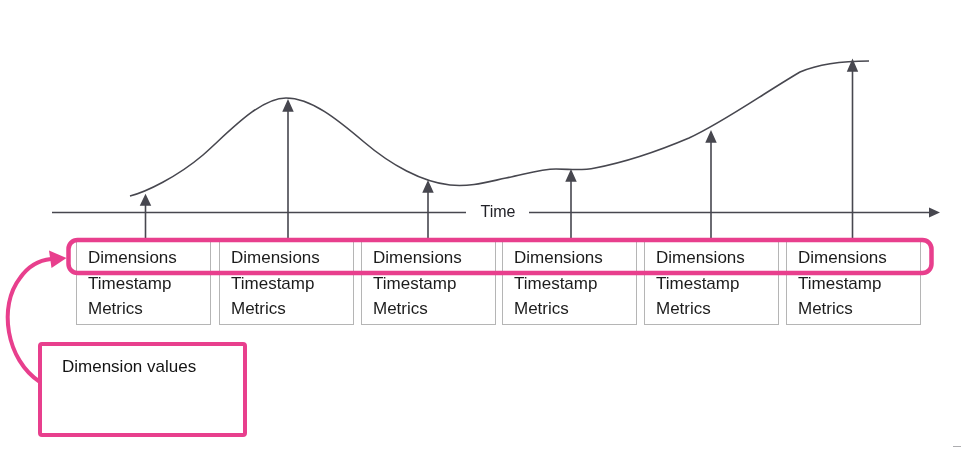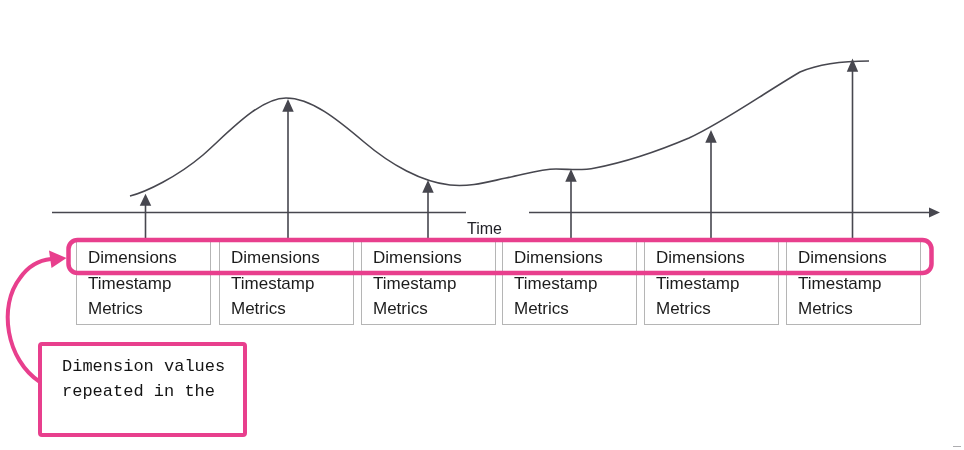--- a/index.html
+++ b/index.html
@@ -39,46 +39,45 @@
   #box4 { left: 502px; }
   #box5 { left: 644px; }
   #box6 { left: 786px; }
 
   
   #time-label {
     position: absolute;
     left: 467px;
     top: 202px;
     width: 62px;
-    text-align: left;
+    text-align: center;
     font-size: 16px;
     line-height: 20px;
     color: #222228;
     z-index: 2;
-    margin-top: 17px;
   }
 
   
   #annotation-box {
     position: absolute;
     left: 38px;
     top: 342px;
     width: 209px;
     height: 95px;
     box-sizing: border-box;
     background: #ffffff;
     border: 4px solid #e83f8d;
     border-radius: 4px;
     padding: 9px 0 0 20px;
     font-size: 17px;
     line-height: 24.5px;
     color: #141414;
     z-index: 3;
   }
-  .annotation-line { display: block; white-space: nowrap; font-family: Liberation Mono, monospace; }
+  .annotation-line { display: block; white-space: nowrap; }
 
   
   #graphics {
     position: absolute;
     left: 0;
     top: 0;
     z-index: 2;
     pointer-events: none;
   }
 
@@ -127,21 +126,20 @@
   <div class="record-box" id="box6">
     <span>Dimensions</span>
     <span>Timestamp</span>
     <span>Metrics</span>
   </div>
 
   <div id="time-label">Time</div>
 
   <div id="annotation-box">
     <span class="annotation-line">Dimension values</span>
-    <span class="annotation-line">repeated in the</span>
   </div>
 
   <div id="stray-mark"></div>
 
   <svg id="graphics" width="964" height="450" viewBox="0 0 964 450">
 
     <path d="M 130 196
          C 146 192, 177 177, 203 155
          C 227 134, 259 98, 286 98
          C 311 98, 337 119, 364 142

